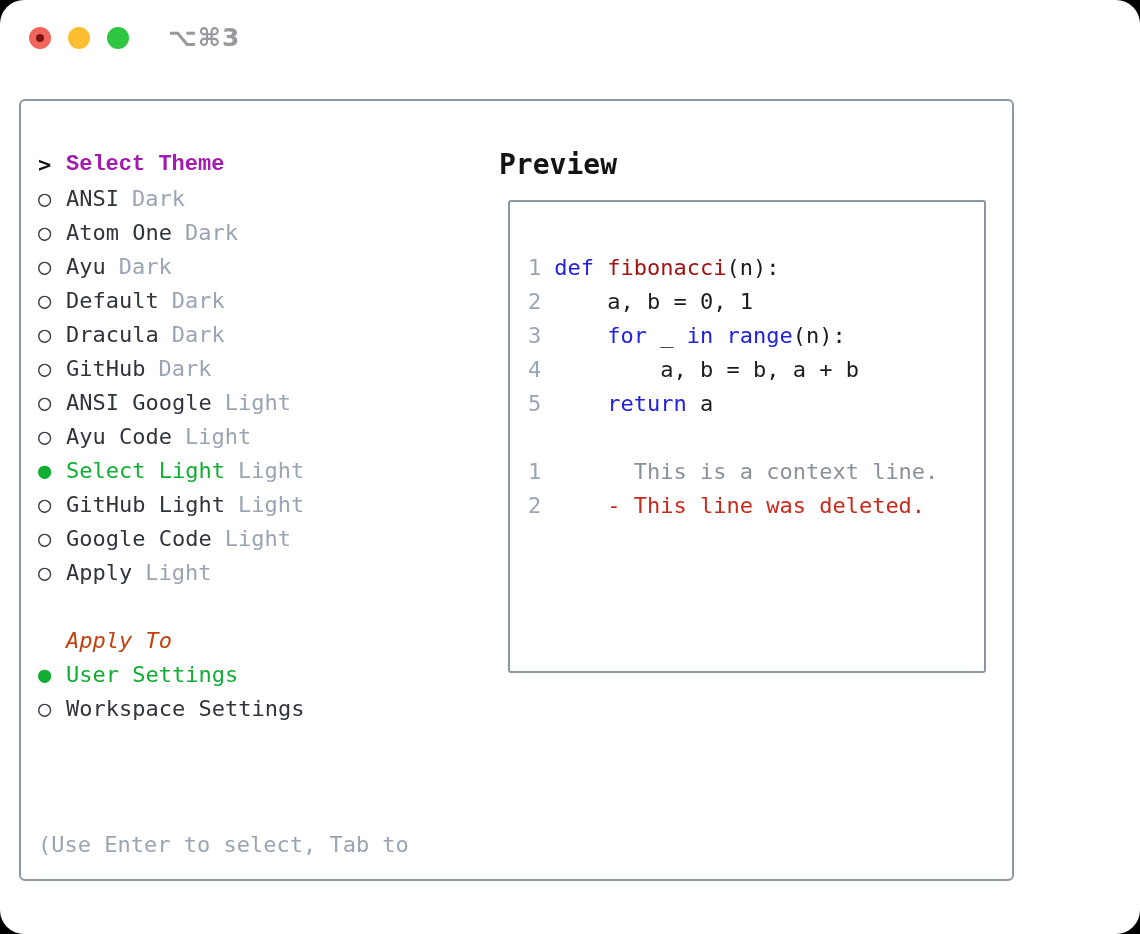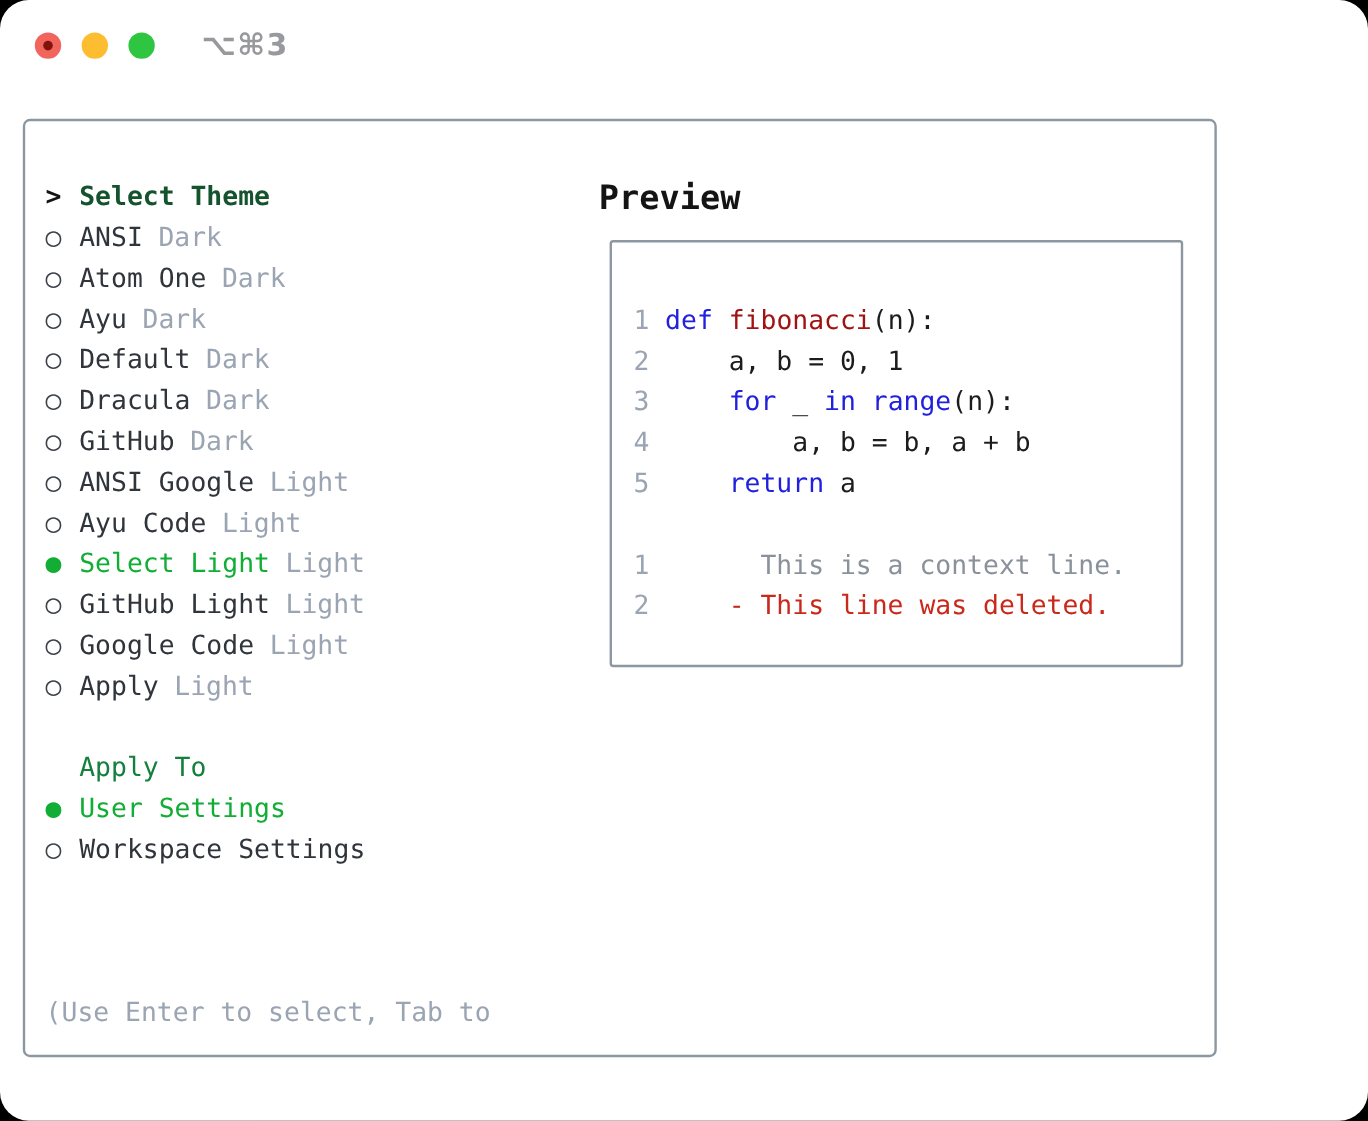--- a/index.html
+++ b/index.html
@@ -19,32 +19,32 @@
               font-family:"DejaVu Sans", sans-serif; font-weight:700;
               font-size:25px; color:#98999d; letter-spacing:1px; }
   
   .panel { position:absolute; left:19px; top:99px; width:995px; height:782px;
            border:2px solid #8d97a2; border-radius:6px; background:#fff; }
   
   .lcol { position:absolute; left:38px; top:148px; font-size:22px; color:#30353c; }
   .trow { display:flex; height:34px; line-height:34px; white-space:pre; }
   .marker { display:inline-block; width:28px; color:#3c424a; }
   .hdr-marker { display:inline-block; width:28px; font-weight:700; color:#141414; }
-  .hdr { font-weight:700; color:#14532d; }
+  .hdr { font-weight:700; color:#a21caf;font-family:Liberation Mono, monospace; }
   .tname { color:#30353c; }
   .tvar { color:#9aa4b2; margin-left:13px; }
   .sel { color:#11ad35 !important; }
   .applyto { position:absolute; left:38px; top:624px; font-size:22px; }
-  .applyhdr { height:34px; line-height:34px; padding-left:28px; color:#15803d; }
+  .applyhdr { height:34px; line-height:34px; padding-left:28px; color:#c2410c;font-style:italic; }
   .help { position:absolute; left:38px; top:760px; font-size:22px;
           color:#9aa4b2; line-height:34px; white-space:pre; }
   
   .pvhdr { position:absolute; left:499px; top:148px; height:34px; line-height:34px;
            font-size:28px; font-weight:700; color:#141414; }
-  .pvbox { position:absolute; left:508px; top:200px; width:478px; height:356px;
+  .pvbox { position:absolute; left:508px; top:200px; width:478px; height:473px;
            border:2px solid #8d97a2; border-radius:3px; background:#fff;
            padding:49px 0 0 18px; overflow:hidden; }
   .cline { height:34px; line-height:34px; white-space:pre; font-size:22px; }
   .ln { color:#9aa4b2; margin-right:13px; }
   .c-kw { color:#2121dd; }
   .c-fn { color:#a31212; }
   .c-pl { color:#1c1c1c; }
   .c-ctx { color:#8a919b; }
   .c-del { color:#c9291a; }
   .c-add { color:#0db81f; }

